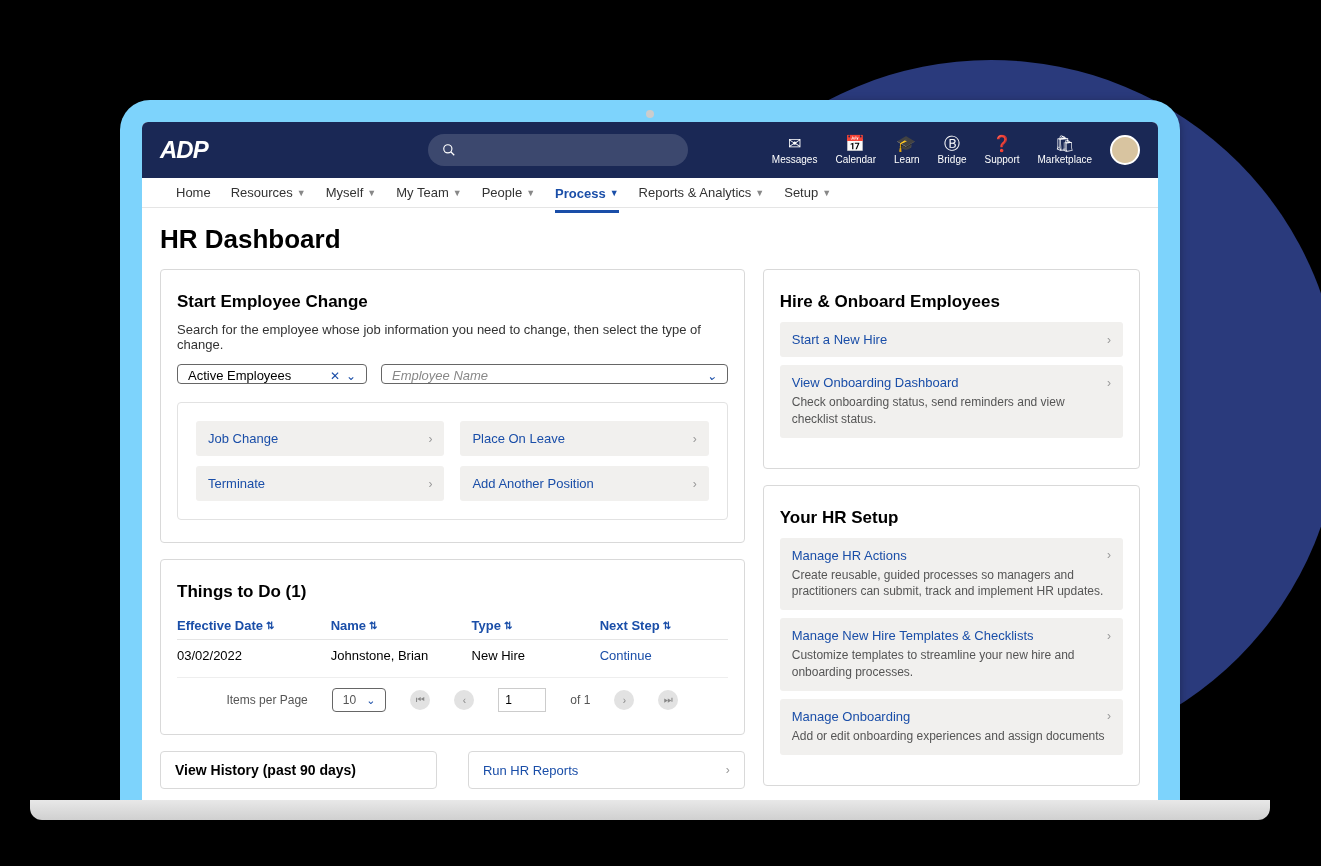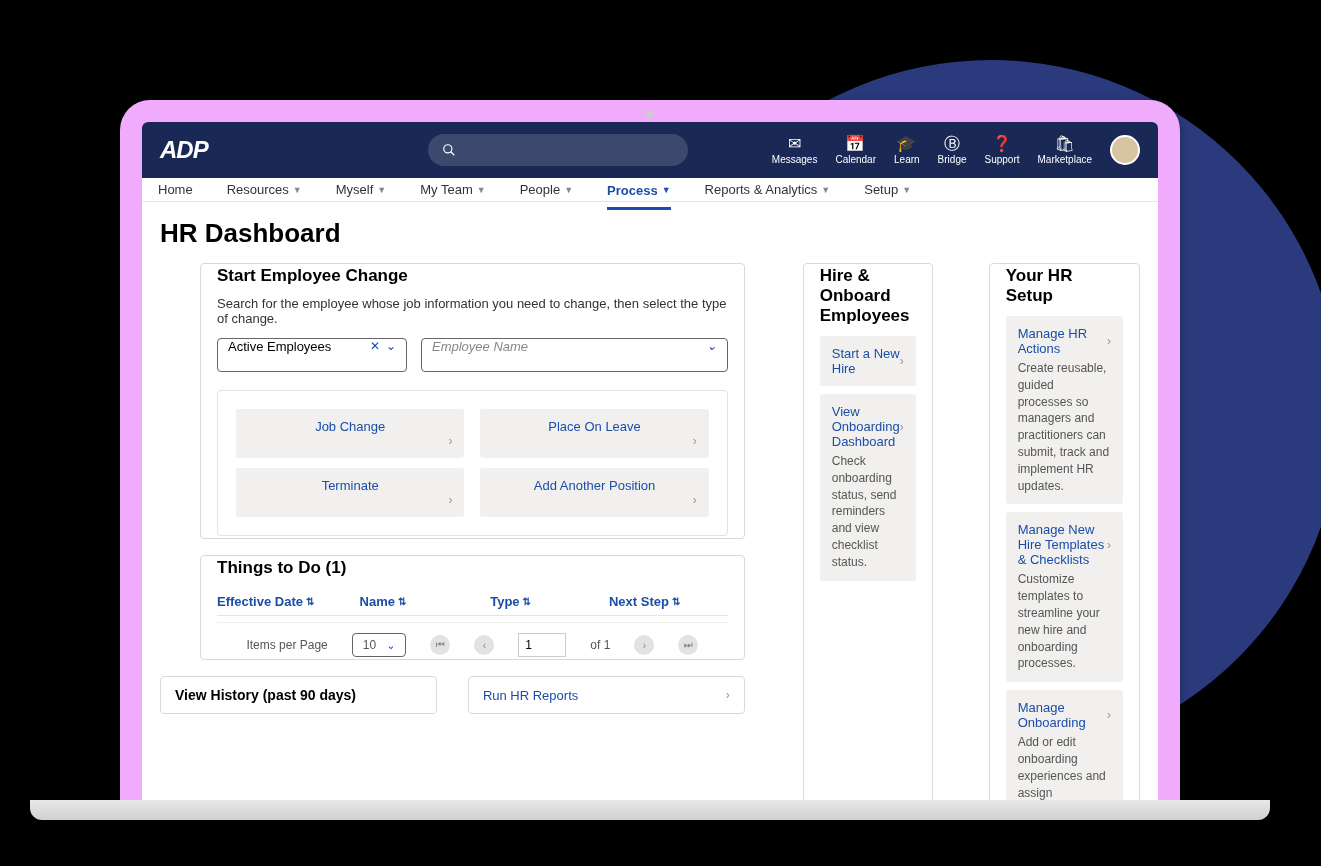--- a/index.html
+++ b/index.html
@@ -20,21 +20,21 @@
     top: 60px;
     right: -20px;
     z-index: 0;
   }
   .laptop-frame {
     position: absolute;
     top: 100px;
     left: 120px;
     width: 1060px;
     height: 700px;
-    background: #f0abfc;
+    background: #7dd3fc;
     border-radius: 30px 30px 0 0;
     z-index: 1;
     padding: 22px 22px 0 22px;
     box-shadow: 0 2px 10px rgba(0,0,0,0.3);
   }
   .laptop-base {
     position: absolute;
     top: 800px;
     left: 30px;
     width: 1240px;
@@ -82,50 +82,50 @@
     align-items: center;
     padding: 0 14px;
   }
   .searchbox svg { width: 14px; height: 14px; }
   .topbar-right { margin-left: auto; display: flex; align-items: center; gap: 18px; }
   .top-icon { display:flex; flex-direction: column; align-items:center; color:#fff; font-size:10px; gap:2px; cursor:pointer;}
   .top-icon .glyph { font-size:16px; line-height:1; }
   .avatar { width:30px; height:30px; border-radius:50%; background:#d8c4a0; border:2px solid #fff; }
   
   .menubar {
-    height: 24px;
+    height: 30px;
     border-bottom: 1px solid #e5e5e5;
     display:flex;
     align-items:center;
-    padding: 0 16px;
-    gap: 34px;
+    padding: 0 34px;
+    gap: 20px;
     font-size:13px;
     color:#333;
   }
   .menu-item { display:flex; align-items:center; gap:4px; cursor:pointer; padding: 12px 0; }
   .menu-item.active { color:#1a4ea8; font-weight:600; border-bottom:3px solid #1a4ea8; margin-bottom:-1px; padding-bottom:9px;}
   .caret { font-size:9px; color:#888; }
   .menu-item.active .caret { color:#1a4ea8; }
   
   .content { flex:1; overflow:auto; padding: 16px 18px 0 18px; }
   .page-title { font-size:26px; font-weight:700; margin-bottom:14px; }
   .cols { display:flex; gap:18px; }
   .col-left { flex: 1.55; display:flex; flex-direction:column; gap:16px;}
-  .col-right { flex: 1; display:flex; flex-direction:row; gap:16px;}
-  .card { border:1px solid #d9d9d9; border-radius:4px; padding:2px 16px; background:#fff;margin-left:40px; }
+  .col-right { flex: 1; display:flex; flex-direction:column; gap:16px;}
+  .card { border:1px solid #d9d9d9; border-radius:4px; padding:22px 16px; background:#fff; }
   .card-title { font-size:17px; font-weight:700; margin-bottom:10px; }
   .help-text { font-size:13px; color:#333; margin-bottom:12px; }
   .filter-row { display:flex; gap:14px; margin-bottom:18px; }
-  .select-box { border:1px solid #666; border-radius:4px; height:34px; display:flex; align-items:flex-start; padding:0 10px; font-size:13px; position:relative; }
+  .select-box { border:1px solid #666; border-radius:4px; height:20px; display:flex; align-items:flex-end; padding:0 10px; font-size:13px; position:relative; }
   .select-active { flex:0 0 190px; }
   .select-name { flex:1; color:#888; font-style:italic; }
   .select-box .end { margin-left:auto; display:flex; gap:6px; align-items:center; color:#1a4ea8; font-size:12px;}
   .action-grid-wrap { border:1px solid #e2e2e2; border-radius:4px; padding:18px; }
   .action-grid { display:grid; grid-template-columns:1fr 1fr; gap:10px 16px; }
-  .action-item { background:#f1f0ee; border-radius:3px; padding:10px 12px; display:flex; align-items:center; font-size:13px; color:#1a4ea8; cursor:pointer;flex-direction:column; }
+  .action-item { background:#f1f0ee; border-radius:3px; padding:10px 12px; display:flex; align-items:center; font-size:13px; color:#1a4ea8; cursor:pointer; }
   .action-item .chev { margin-left:auto; color:#999; font-size:12px;}
   .table-head { display:grid; grid-template-columns: 1.2fr 1.1fr 1fr 1fr; font-size:13px; color:#1a4ea8; font-weight:600; padding:6px 0; border-bottom:1px solid #e5e5e5;}
   .table-head span { display:flex; align-items:center; gap:3px; cursor:pointer;}
   .sort { font-size:10px; color:#1a4ea8; }
   .table-row { display:grid; grid-template-columns: 1.2fr 1.1fr 1fr 1fr; font-size:13px; padding:8px 0; }
   .table-row .link { color:#1a4ea8; cursor:pointer; }
   .pager { display:flex; align-items:center; gap:24px; font-size:12px; color:#555; justify-content:center; padding-top:10px; border-top:1px solid #eee; margin-top:6px;}
   .pager .sel { border:1px solid #666; border-radius:4px; padding:4px 10px; display:flex; align-items:center; gap:10px;}
   .pager .pg-btn { width:20px; height:20px; border-radius:50%; background:#e2e2e2; display:flex; align-items:center; justify-content:center; font-size:10px; color:#888; cursor:pointer;}
   .pager .pg-input { border:1px solid #ccc; width:48px; height:24px; padding:0 6px; font-size:12px;}
@@ -277,20 +277,26 @@
                 </span>
               <span>
                   <span>Type</span>
                   <span class="sort">⇅</span>
                 </span>
               <span>
                   <span>Next Step</span>
                   <span class="sort">⇅</span>
                 </span>
             </div>
+            <div class="table-row">
+              <span>03/02/2022</span>
+              <span>Johnstone, Brian</span>
+              <span>New Hire</span>
+              <span class="link">Continue</span>
+            </div>
             <div class="pager">
               <span>Items per Page</span>
               <div class="sel">
                   <span>10</span>
                   <span style="color:#1a4ea8;font-size:11px">⌄</span>
                 </div>
               <div class="pg-btn">⏮</div>
               <div class="pg-btn">‹</div>
               <input class="pg-input" value="1" style="">
               <span>of 1</span>

